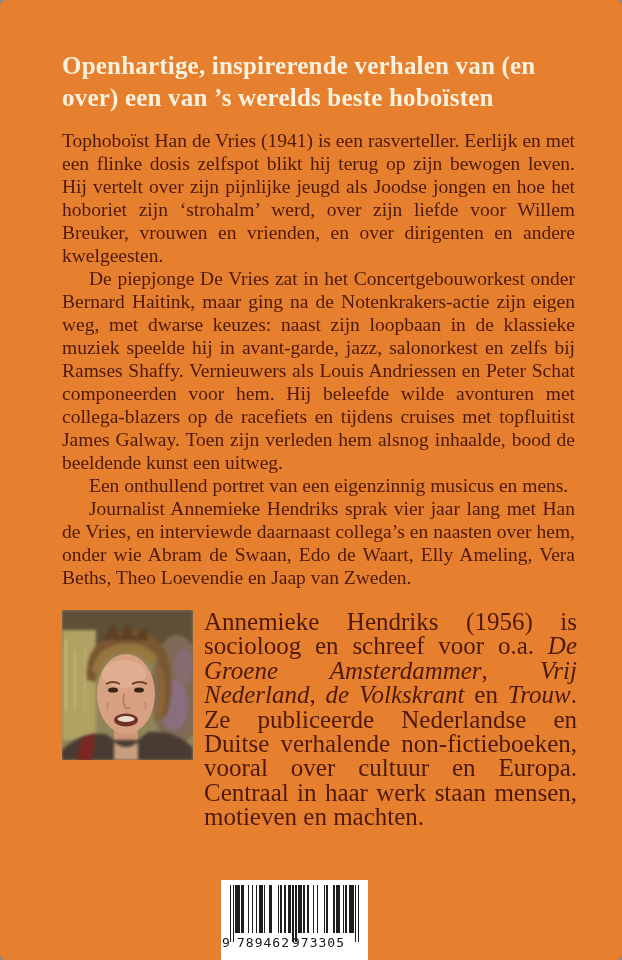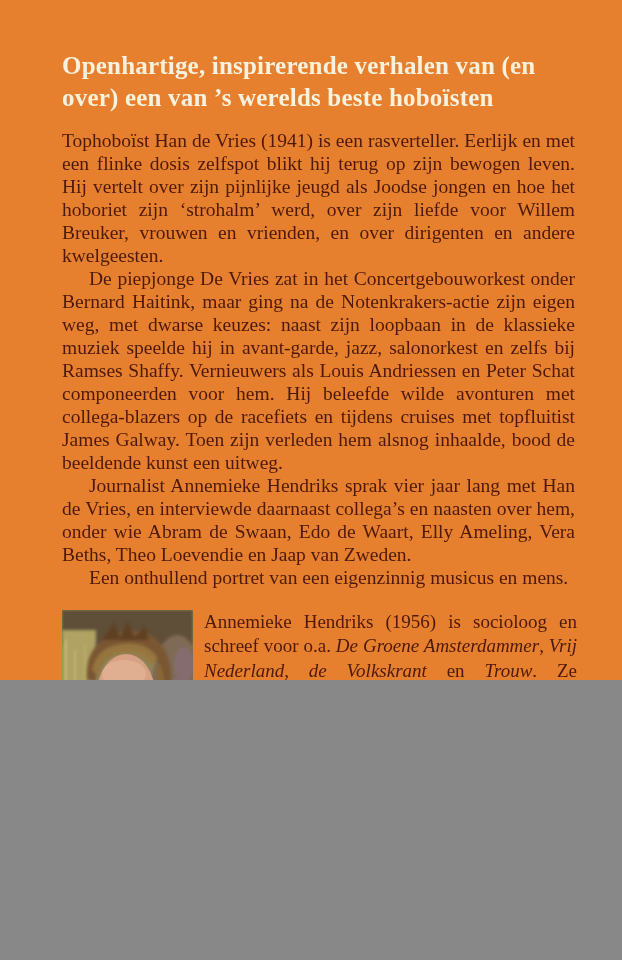--- a/index.html
+++ b/index.html
@@ -1,22 +1,23 @@
 <!DOCTYPE html>
 <html lang="nl"><head>
 <meta charset="utf-8">
 <style>
   html,body{margin:0;padding:0;background:#888;}
   .cover{
     position:relative;
-    width:622px;height:680px;
+    width:622px;height:960px;
     margin:0 auto;
     background:#E6802E;
     overflow:hidden;
     font-family:"Liberation Serif", serif;
+    border-radius:6px;
   }
   .headline{
     position:absolute;left:62px;top:50px;width:507px;
     font-size:25px;line-height:32px;font-weight:bold;
     color:#F8F1DD;letter-spacing:0.2px;
   }
   .synopsis{
     position:absolute;left:62px;top:129px;width:513px;
     font-size:19.5px;line-height:23px;
     text-align:justify;
@@ -26,21 +27,21 @@
   .synopsis p.indent{text-indent:27px;}
   .author{
     position:absolute;left:62px;top:610px;width:515px;
     display:flex;gap:11px;
   }
   .photo{
     flex:none;width:131px;height:150px;display:block;
   }
   .bio{
     flex:1;
-    font-size:19px;line-height:24.4px;
+    font-size:25px;line-height:24.4px;
     text-align:justify;
     color:#4E190B;
   }
   .bio .ital{font-style:italic;}
   .publisher{
     position:absolute;left:0;top:849px;width:588px;
     text-align:center;
     font-size:19px;font-weight:bold;
     color:#F8F1DD;letter-spacing:0.3px;
   }
@@ -65,22 +66,22 @@
 </head>
 <body>
 
 <div class="cover">
 
   <div class="headline">Openhartige, inspirerende verhalen van (en over) een van ’s werelds beste hoboïsten</div>
 
   <div class="synopsis">
     <p>Tophoboïst Han de Vries (1941) is een rasverteller. Eerlijk en met een flinke dosis zelfspot blikt hij terug op zijn bewogen leven. Hij vertelt over zijn pijnlijke jeugd als Joodse jongen en hoe het hoboriet zijn ‘strohalm’ werd, over zijn liefde voor Willem Breuker, vrouwen en vrienden, en over dirigenten en andere kwelgeesten.</p>
     <p class="indent">De piepjonge De Vries zat in het Concertgebouworkest onder Bernard Haitink, maar ging na de Notenkrakers-actie zijn eigen weg, met dwarse keuzes: naast zijn loopbaan in de klassieke muziek speelde hij in avant-garde, jazz, salonorkest en zelfs bij Ramses Shaffy. Vernieuwers als Louis Andriessen en Peter Schat componeerden voor hem. Hij beleefde wilde avonturen met collega-blazers op de racefiets en tijdens cruises met topfluitist James Galway. Toen zijn verleden hem alsnog inhaalde, bood de beeldende kunst een uitweg.</p>
+    <p class="indent">Een onthullend portret van een eigenzinnig musicus en mens.</p>
     <p class="indent">Journalist Annemieke Hendriks sprak vier jaar lang met Han de Vries, en interviewde daarnaast collega’s en naasten over hem, onder wie Abram de Swaan, Edo de Waart, Elly Ameling, Vera Beths, Theo Loevendie en Jaap van Zweden.</p>
-    <p class="indent">Een onthullend portret van een eigenzinnig musicus en mens.</p>
   </div>
 
   <div class="author">
 
     <svg class="photo" viewBox="0 0 131 150" xmlns="http://www.w3.org/2000/svg" role="img">
       <defs>
         <filter id="pblur" x="-20%" y="-20%" width="140%" height="140%">
           <feGaussianBlur stdDeviation="1.4"></feGaussianBlur>
         </filter>
       </defs>

